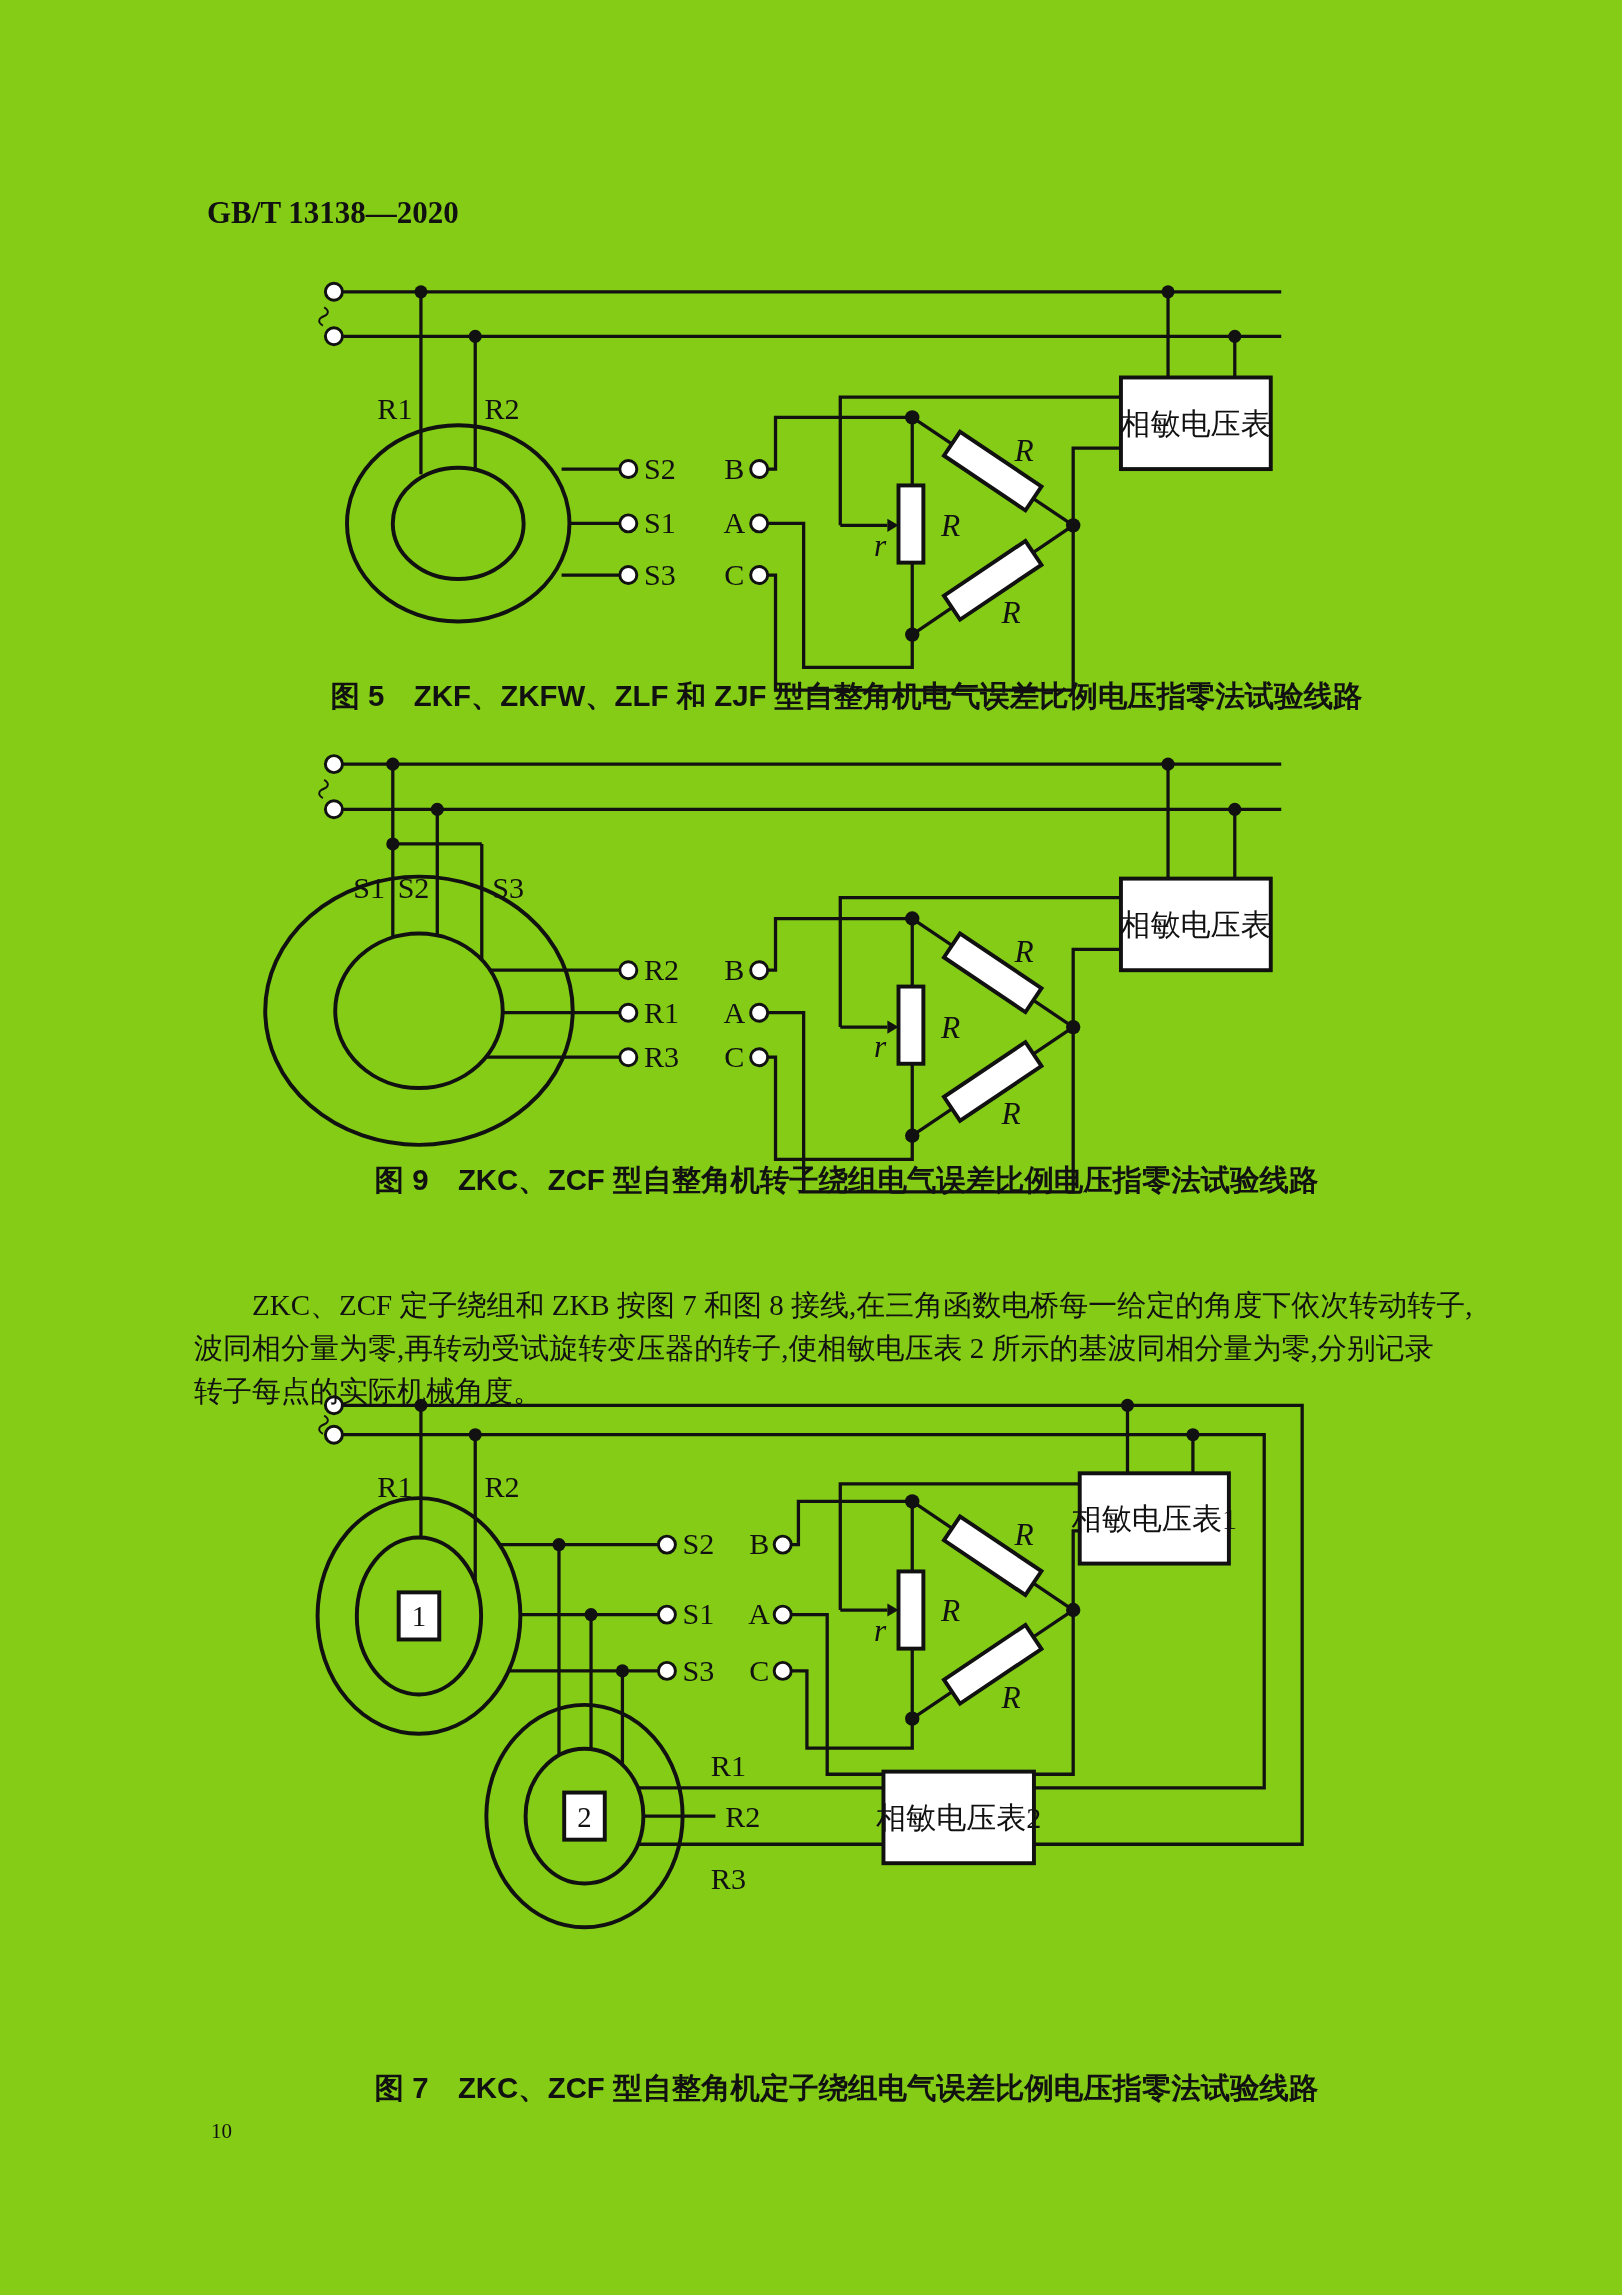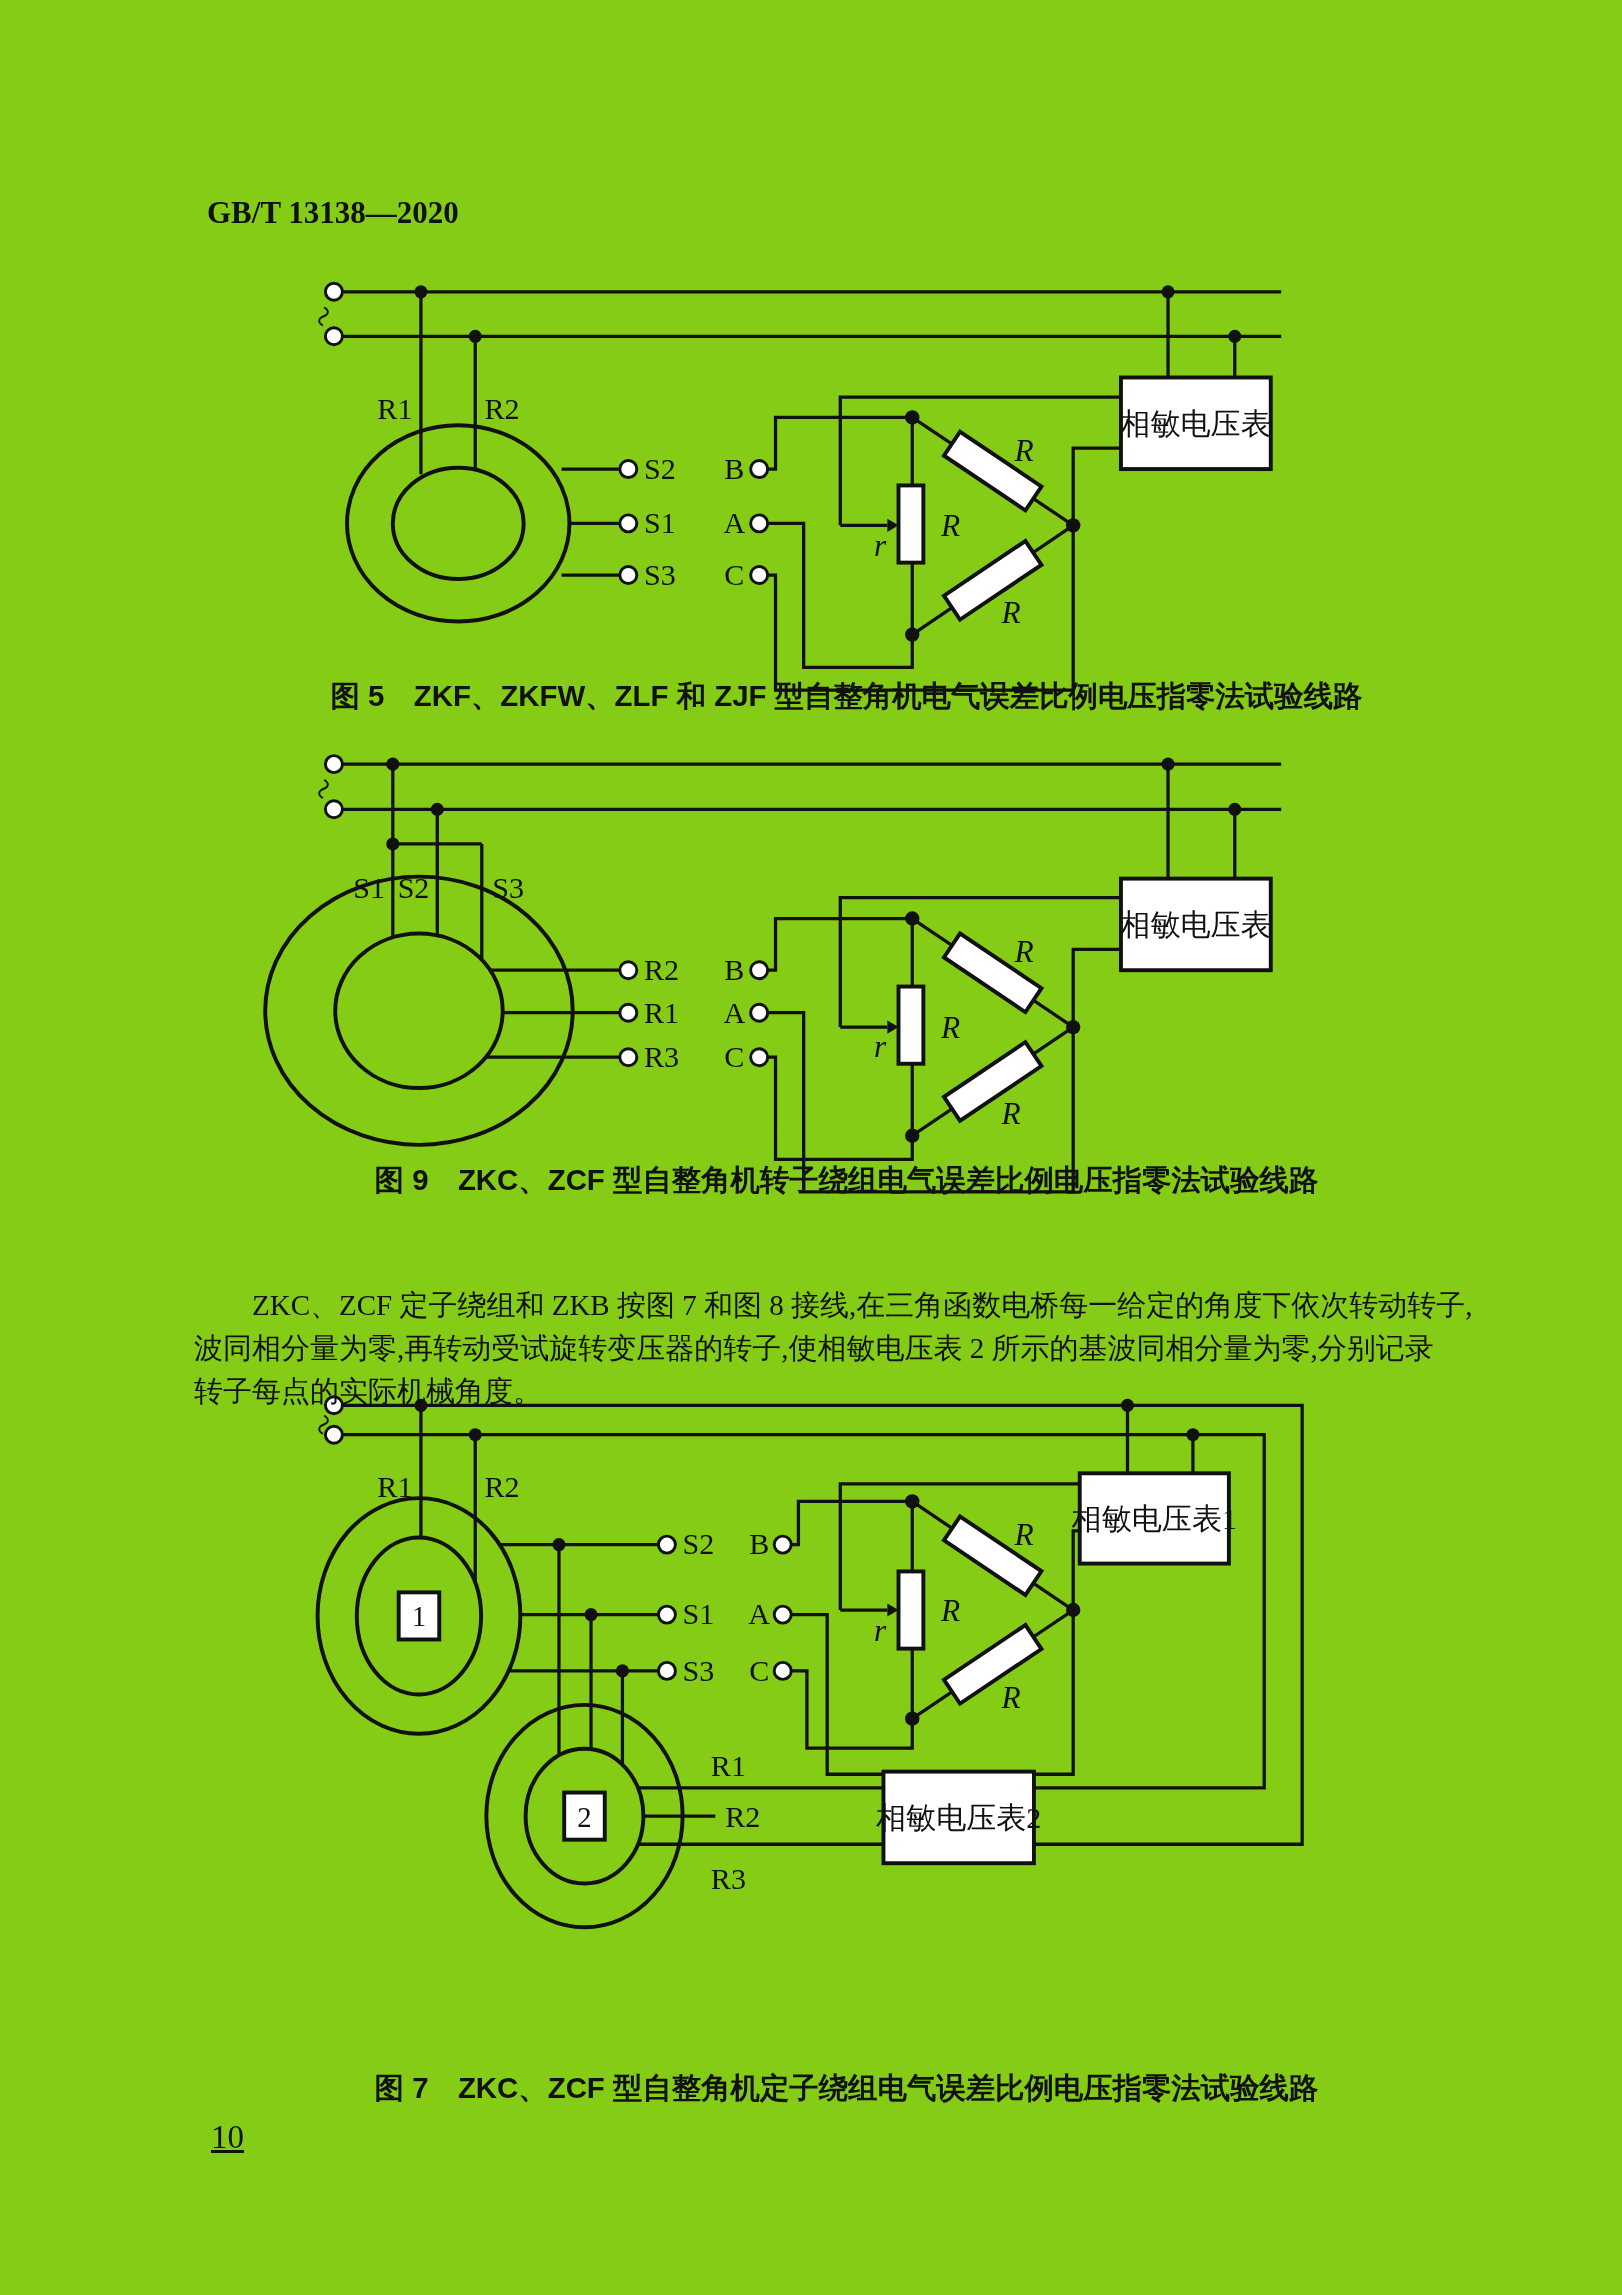--- a/index.html
+++ b/index.html
@@ -18,21 +18,21 @@
   .ac{font:60px "Liberation Serif","DejaVu Serif",serif;fill:#111;}
   .hdr{position:absolute;left:207px;top:195px;font-weight:bold;font-size:31px;
        font-family:"Liberation Serif","DejaVu Serif",serif;}
   .cap{position:absolute;left:0;width:1623px;text-align:center;font-weight:bold;font-size:29.4px;
        font-family:"Liberation Sans","DejaVu Sans",sans-serif;padding-left:35px;}
   .cap5{top:677px;} .cap6{top:1161px;} .cap7{top:2069px;}
   .para{position:absolute;left:194px;top:1241px;width:1243px;font-size:29px;line-height:43px;margin-top:43px;}
   .para .pline{white-space:nowrap;}
   .para .pline:first-child{text-indent:58px;}
   .notes{position:absolute;left:207px;top:1947px;font-size:27px;line-height:41px;}
-  .pageno{position:absolute;left:211px;top:2119px;font-size:33px;text-decoration:underline;}
+  .pageno{position:absolute;left:211px;top:2119px;font-size:21px;}
 </style>
 </head>
 <body>
 
 <div class="page">
 
   <div class="hdr">GB/T 13138—2020</div>
 
   <svg class="art" width="1623" height="2295" viewBox="0 0 2480 3508">
 

